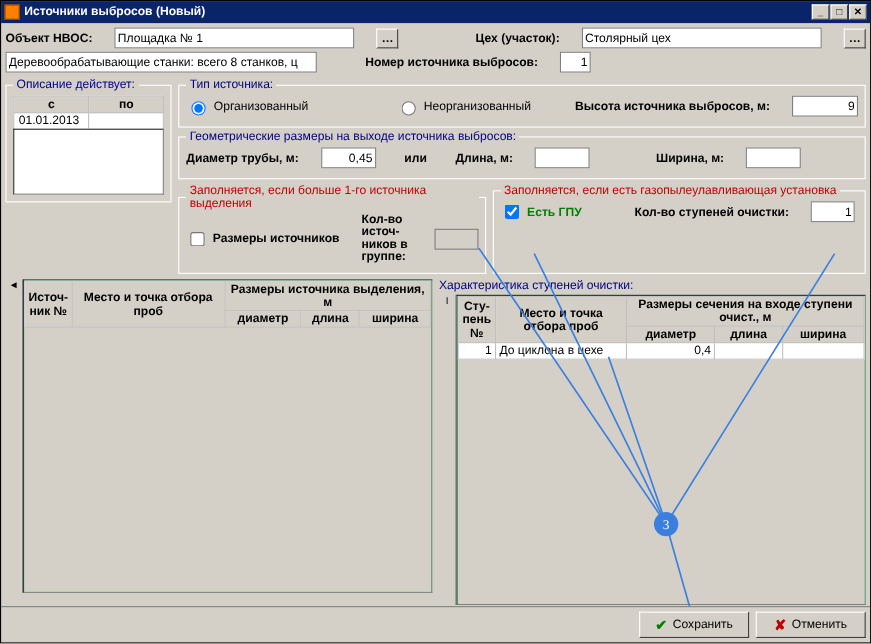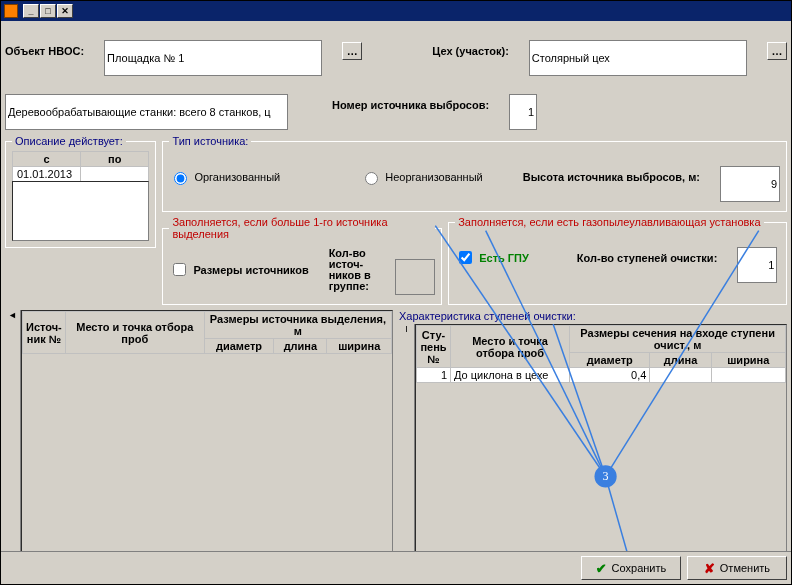--- a/index.html
+++ b/index.html
@@ -54,22 +54,21 @@
     overflow: hidden;
   }
   .row { display: flex; align-items: center; gap: 20px; margin-bottom: 3px; }
   .label { font-weight: bold; white-space: nowrap; }
   .label-right { text-align: right; }
   input[type="text"], .txt {
     border: 1px solid #7f7f7f;
     background: #fff;
     padding: 1px 2px;
     font: inherit;
-    height: 36px;
-    margin-top: 15px;
+    height: 19px;
   }
   .dotsbtn {
     width: 20px; height: 18px;
     border: 1px solid #404040;
     border-top-color:#fff; border-left-color:#fff;
     background: #d4d0c8;
     display:flex;align-items:center;justify-content:center;
     font-weight:bold;
   }
   fieldset {
@@ -138,20 +137,21 @@
   .blue-legend { color:#000080; font-size:11px; margin-bottom:2px; }
   .period-tbl th { background:#d4d0c8; font-weight:bold; }
   .period-tbl td { background:#fff; text-align:left; padding:1px 4px; }
 </style>
 </head>
 <body>
 
 <div class="window">
   <div class="titlebar">
     <span class="titlebar-icon"></span>
+    <span class="titlebar-text">Источники выбросов (Новый)</span>
     <div class="titlebar-btns">
       <div class="titlebar-btn">_</div>
       <div class="titlebar-btn">□</div>
       <div class="titlebar-btn">✕</div>
     </div>
   </div>
 
   <div class="client">
 
     <div class="row">
@@ -201,20 +201,33 @@
             <label class="radio">
               <input type="radio" name="srctype" style="">
               <span>Неорганизованный</span>
             </label>
             <span style="flex:1"></span>
             <span class="label">Высота источника выбросов, м:</span>
             <input class="txt" type="text" style="width: 60px; text-align: right;" value="9">
           </div>
         </fieldset>
 
+        <fieldset>
+          <legend>Геометрические размеры на выходе  источника выбросов:</legend>
+          <div class="row">
+            <span class="label">Диаметр трубы, м:</span>
+            <input class="txt" type="text" style="width: 50px; text-align: right;" value="0,45">
+            <span class="label" style="margin:0 6px">или</span>
+            <span class="label">Длина, м:</span>
+            <input class="txt" type="text" style="width: 50px;" value="">
+            <span style="width:20px"></span>
+            <span class="label">Ширина, м:</span>
+            <input class="txt" type="text" style="width: 50px;" value="">
+          </div>
+        </fieldset>
 
         <div class="row" style="gap:6px;align-items:stretch">
           <fieldset style="flex:0.9">
             <legend class="redlegend">Заполняется, если больше 1-го источника выделения</legend>
             <div class="row">
               <label class="check">
                 <input type="checkbox" style="">
                 <span class="label">Размеры источников</span>
               </label>
               <span class="label" style="white-space:pre-line;line-height:1">Кол-во источ-

